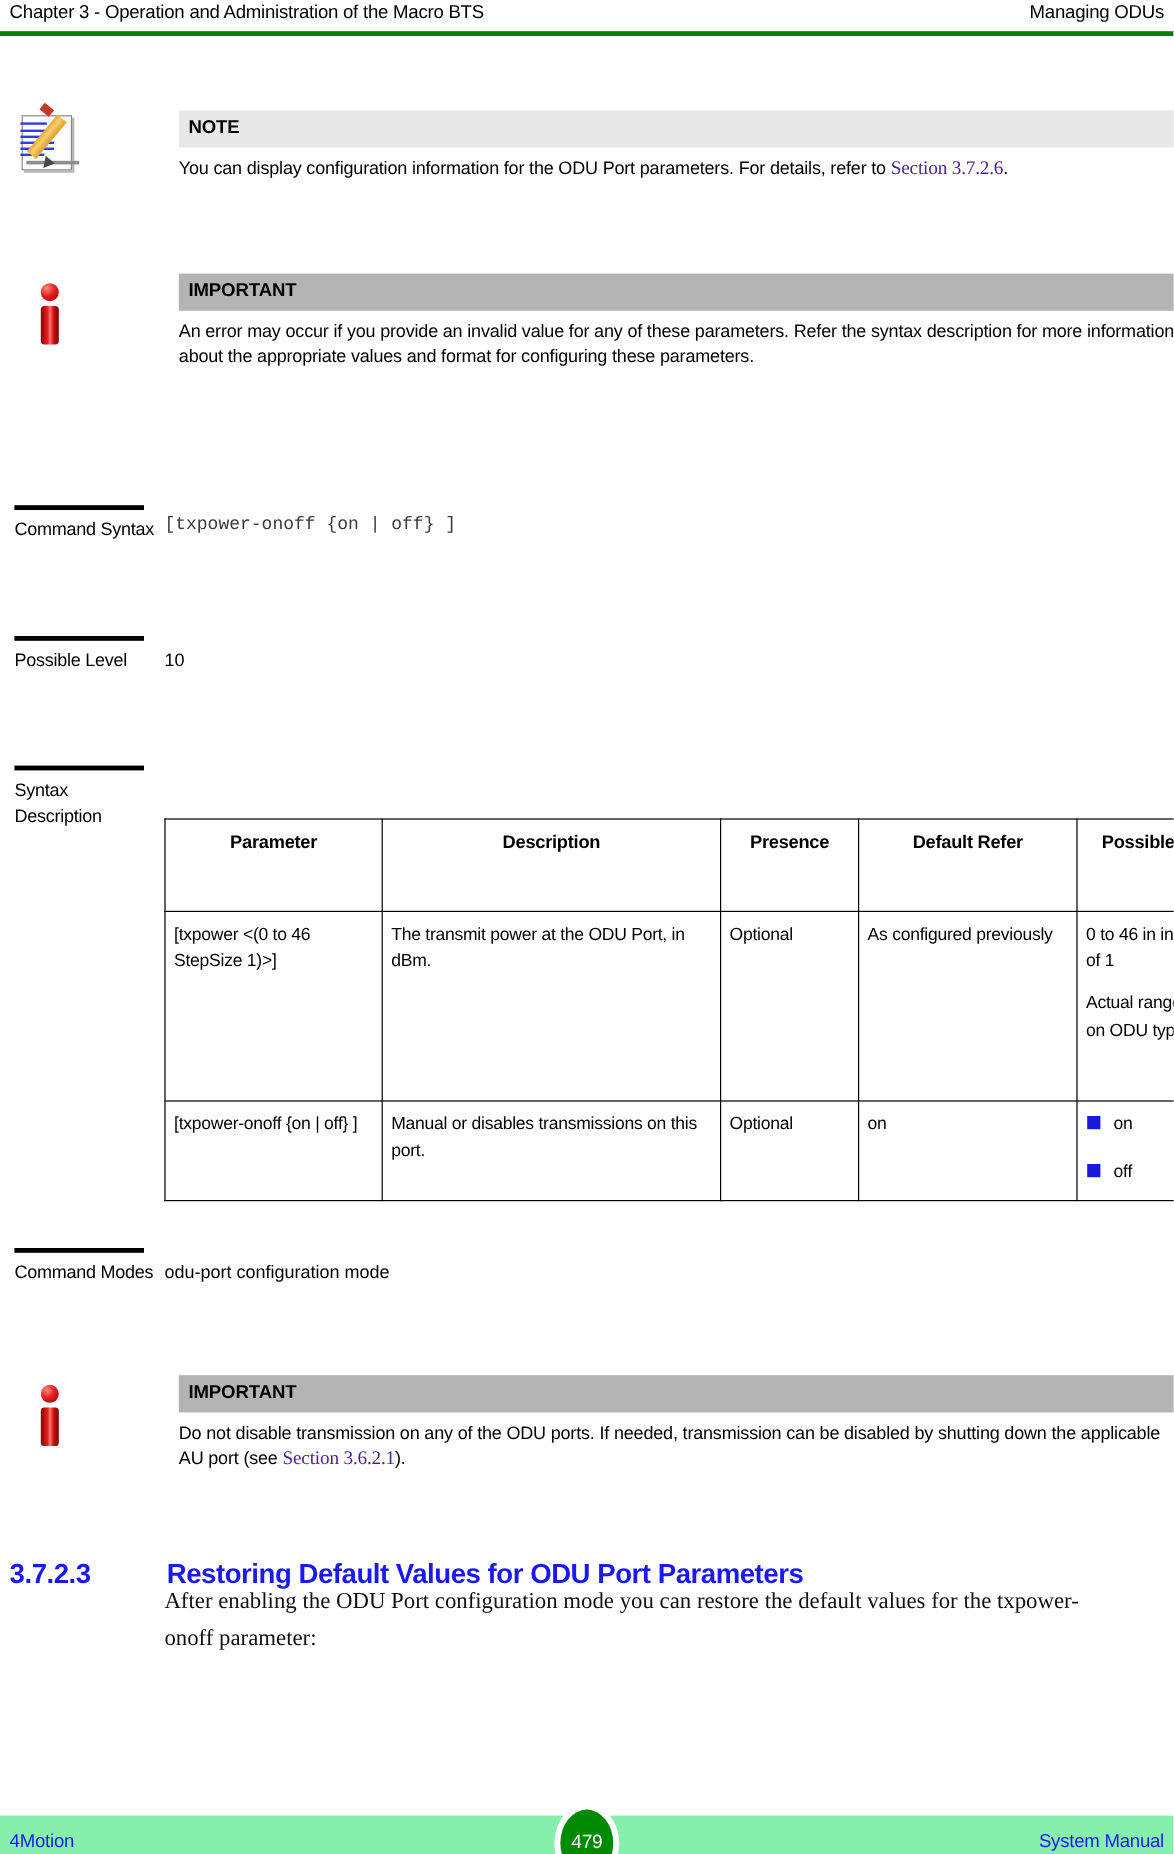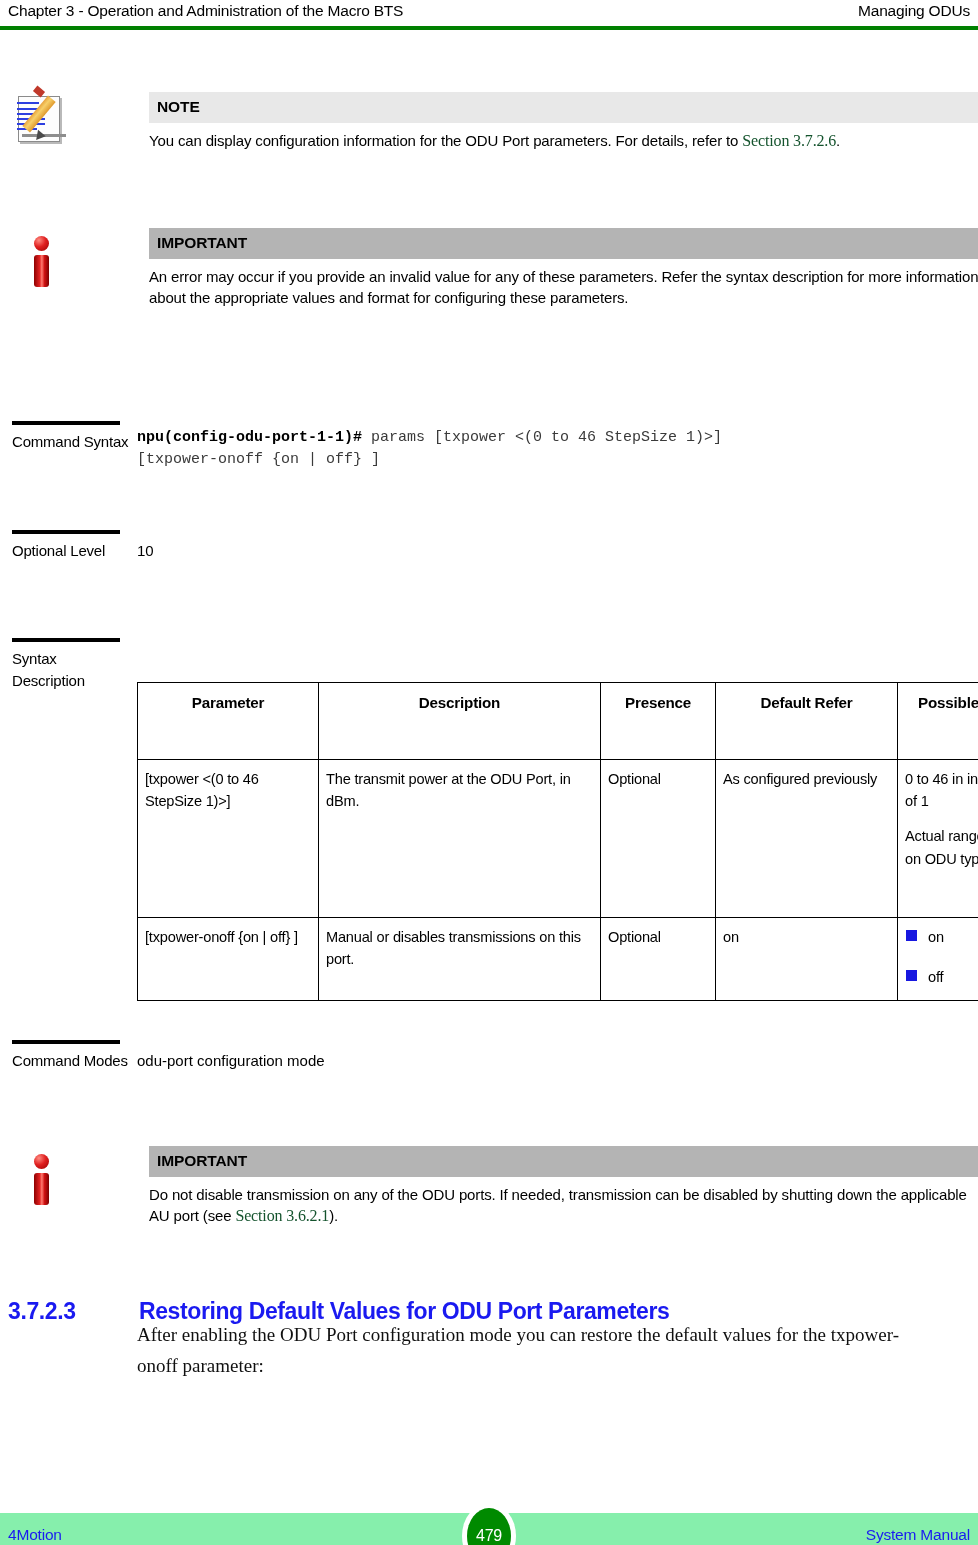--- a/index.html
+++ b/index.html
@@ -64,21 +64,21 @@
   }
   .admon-title.note { background: #e8e8e8; }
   .admon-title.important { background: #b4b4b4; }
   .admon-text {
     font-size: 15px;
     line-height: 1.42;
     padding-top: 7px;
     letter-spacing: -0.15px;
   }
   .link-serif {
-    color: #14532d;
+    color: #4c1d95;
     font-family: "Liberation Serif", serif;
     font-size: 16px;
   }
 
   
   .ico-note { position: relative; width: 62px; height: 56px; }
   .ico-note .sheet {
     position: absolute; left: 6px; top: 4px;
     width: 40px; height: 44px;
     background: #fdfdfd;
@@ -300,28 +300,27 @@
   <div class="admon-body">
     <div class="admon-title important">IMPORTANT</div>
     <div class="admon-text">An error may occur if you provide an invalid value for any of these parameters. Refer the syntax description for more information about the appropriate values and format for configuring these parameters.</div>
   </div>
 </div>
 
 <div class="defrow" style="top:421px; width:963px;">
   <div class="rule" style="width:108px;"></div>
   <div class="label">Command Syntax</div>
   <div class="value cmd" style="top:6px; left:125px;">
-    <div><b>npu(config-odu-port-1-1)#</b><span> params [txpower &lt;(0 to 46 StepSize 1)&gt;]</span></div>
     <div>[txpower-onoff {on | off} ]</div>
   </div>
 </div>
 
 <div class="defrow" style="top:530px; width:963px;">
   <div class="rule" style="width:108px;"></div>
-  <div class="label">Optional Level</div>
+  <div class="label">Possible Level</div>
   <div class="value">10</div>
 </div>
 
 <div class="defrow" style="top:638px; width:963px;">
   <div class="rule" style="width:108px;"></div>
   <div class="label">Syntax Description</div>
 </div>
 
 <table class="syntax-table" style="top:682px;">
   <thead>

